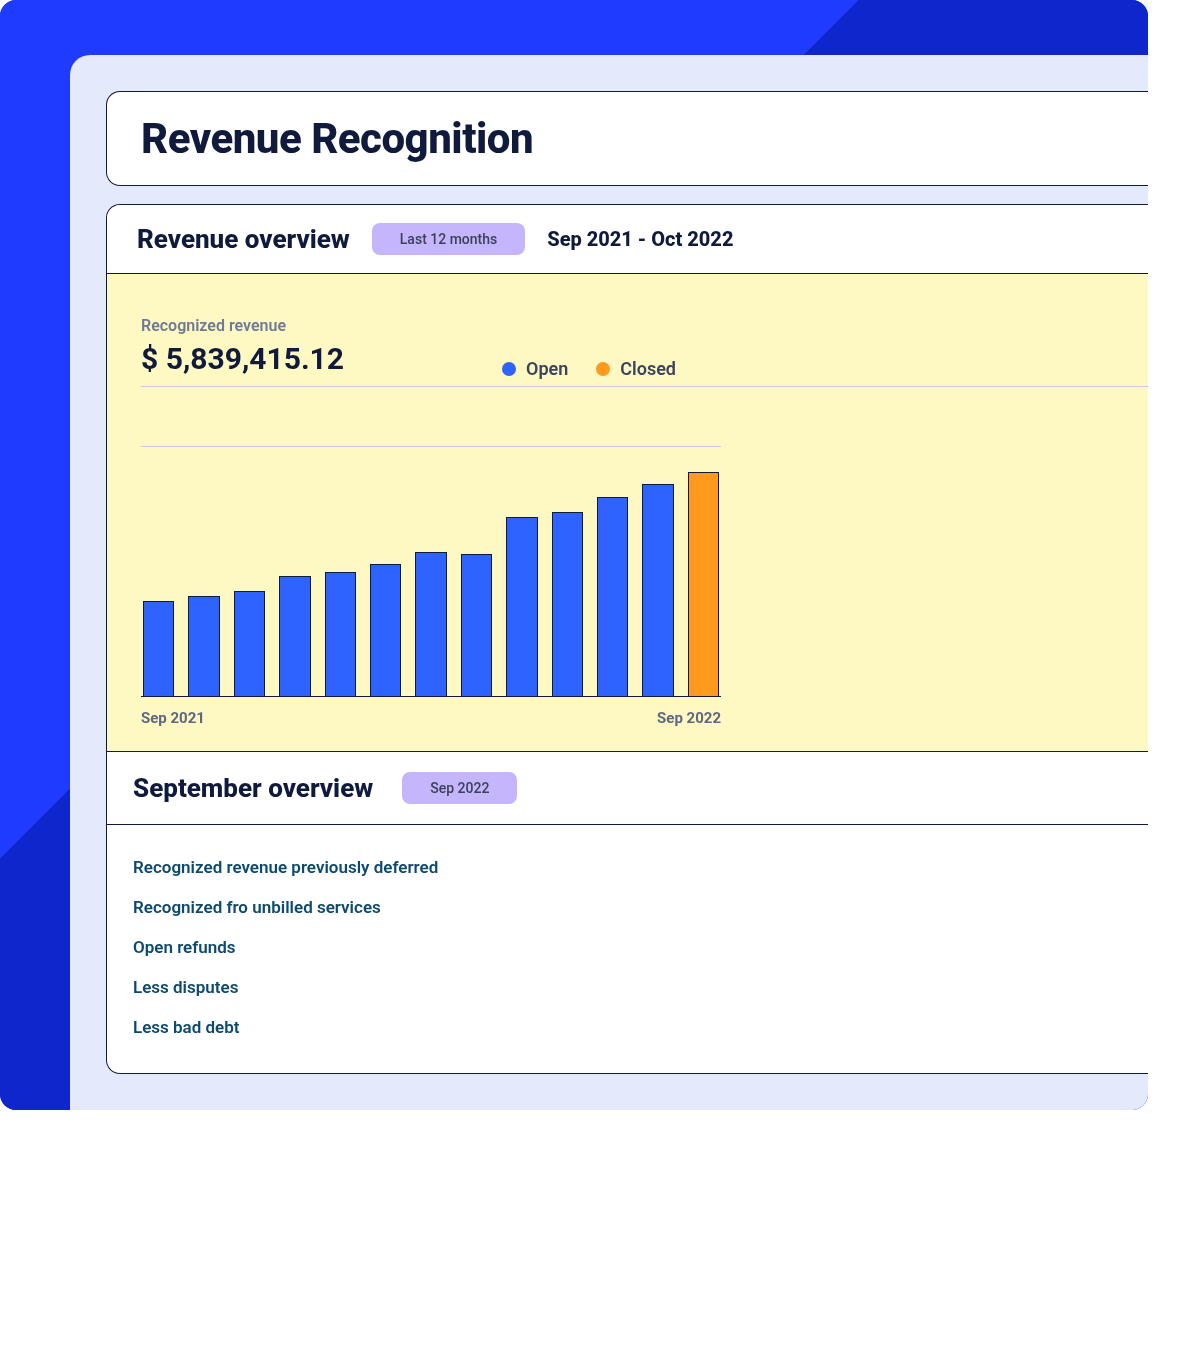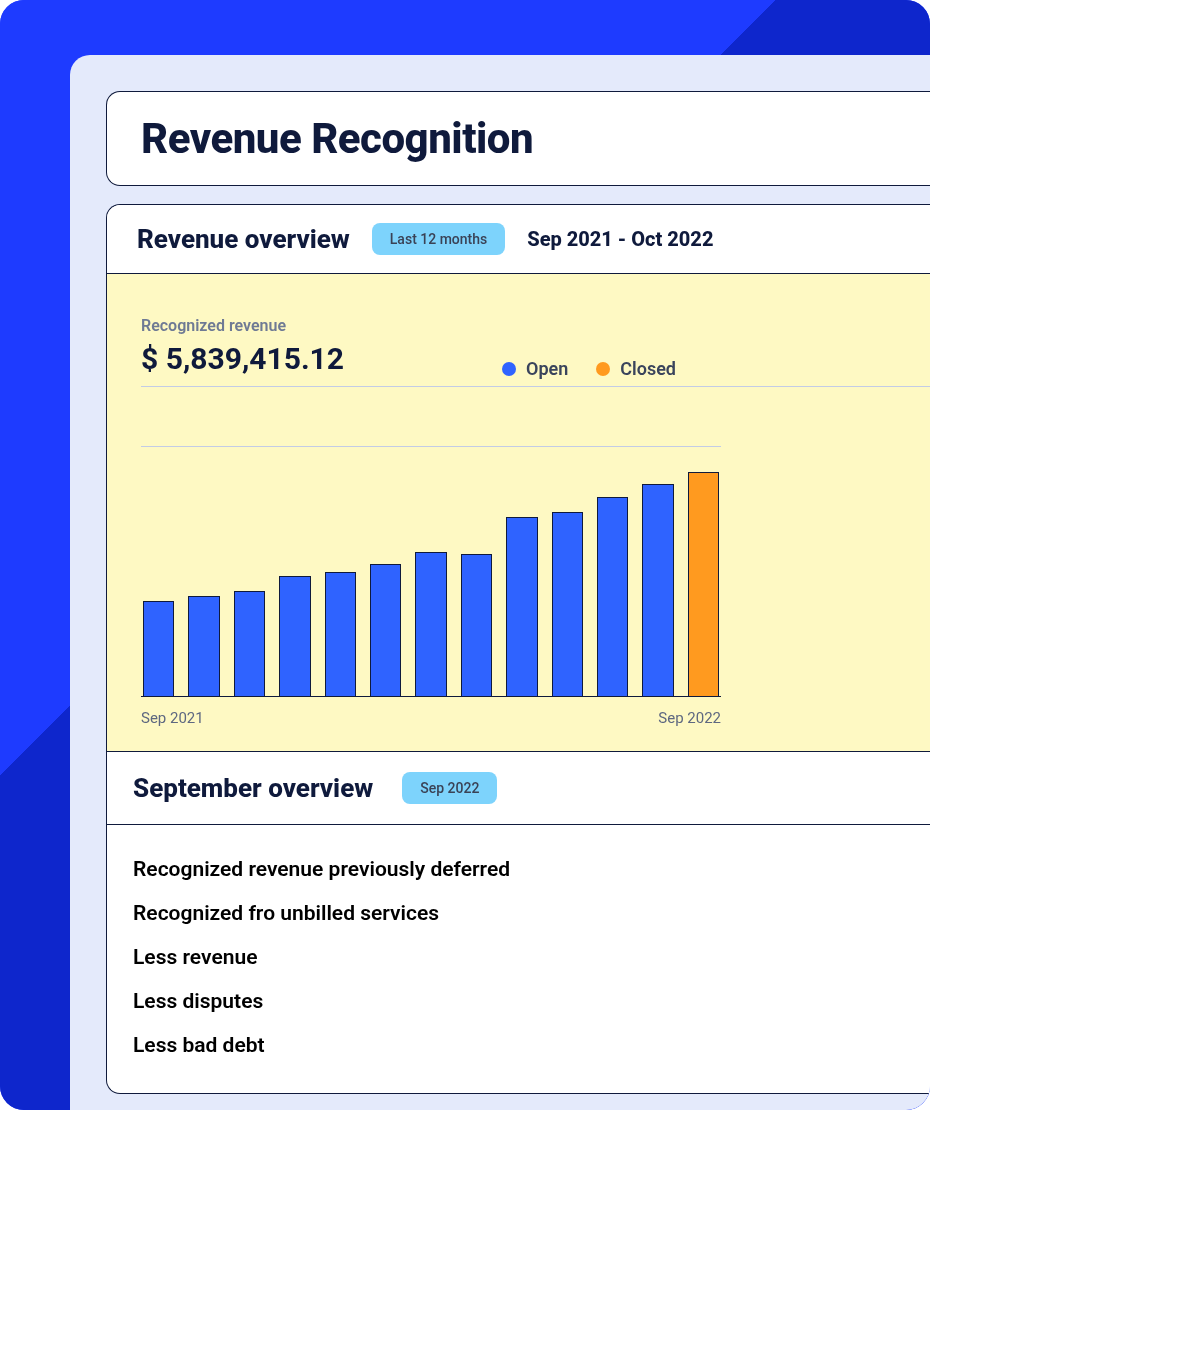--- a/index.html
+++ b/index.html
@@ -5,22 +5,22 @@
     * { box-sizing: border-box; margin: 0; padding: 0; }
     body {
       font-family: -apple-system, BlinkMacSystemFont, 'Segoe UI', Roboto, Helvetica, Arial, sans-serif;
       background: #fff;
       width: 1200px;
       height: 1360px;
       overflow: hidden;
     }
     .outer-frame {
       background: #1E3BFF;
-      border-radius: 24px;
-      width: 930px;
+      border-radius: 16px;
+      width: 1148px;
       height: 1110px;
       margin: 0;
       position: relative;
       overflow: hidden;
     }
     .outer-frame::before {
       content: "";
       position: absolute;
       inset: 0;
       background: linear-gradient(135deg, #1E3BFF 0%, #1E3BFF 38%, #0E26CC 38%, #0E26CC 65%, #1E3BFF 65%);
@@ -69,25 +69,25 @@
       border-bottom: 1.5px solid #0F1A3C;
       background: #fff;
       border-top-left-radius: 14px;
     }
     .overview-header h2 {
       font-size: 26px;
       font-weight: 800;
       color: #0F1A3C;
     }
     .pill {
-      background: #7dd3fc;
+      background: #c4b5fd;
       color: #3A4256;
       font-size: 14px;
       font-weight: 500;
-      padding: 8px 18px;
+      padding: 8px 28px;
       border-radius: 8px;
     }
     .date-range {
       font-size: 20px;
       font-weight: 800;
       color: #0F1A3C;
     }
     .chart-body {
       background: #fef9c3;
       padding: 42px 34px 24px 34px;
@@ -154,21 +154,21 @@
     .bar.closed {
       background: #FF9A1F;
     }
     .x-labels {
       display: flex;
       justify-content: space-between;
       width: 580px;
       margin-top: 12px;
       font-size: 15px;
       color: #5E6880;
-      font-weight: 400;
+      font-weight: 700;
     }
     
     .month-card {
       margin-top: 0;
       border-top: none;
       border-right: none;
       border-top-left-radius: 0;
       border-top-right-radius: 0;
       border-bottom-right-radius: 0;
     }
@@ -182,22 +182,22 @@
     }
     .month-header h2 {
       font-size: 26px;
       font-weight: 800;
       color: #0F1A3C;
     }
     .month-list {
       padding: 22px 26px 26px 26px;
     }
     .month-list .line-item {
-      font-size: 21px;
-      color: #000000;
+      font-size: 17px;
+      color: #0c4a6e;
       font-weight: 600;
       padding: 10px 0;
     }
   </style>
 </head>
 <body>
 
 <div class="outer-frame">
   <div class="inner-panel">
 
@@ -255,21 +255,21 @@
       </div>
 
       <div class="month-card">
         <div class="month-header">
           <h2>September overview</h2>
           <span class="pill">Sep 2022</span>
         </div>
         <div class="month-list" id="month-list">
             <div class="line-item">Recognized revenue previously deferred</div>
             <div class="line-item">Recognized fro unbilled services</div>
-            <div class="line-item">Less revenue</div>
+            <div class="line-item">Open refunds</div>
             <div class="line-item">Less disputes</div>
             <div class="line-item">Less bad debt</div>
           </div>
       </div>
 
     </div>
   </div>
 </div>
 
 </body></html>

